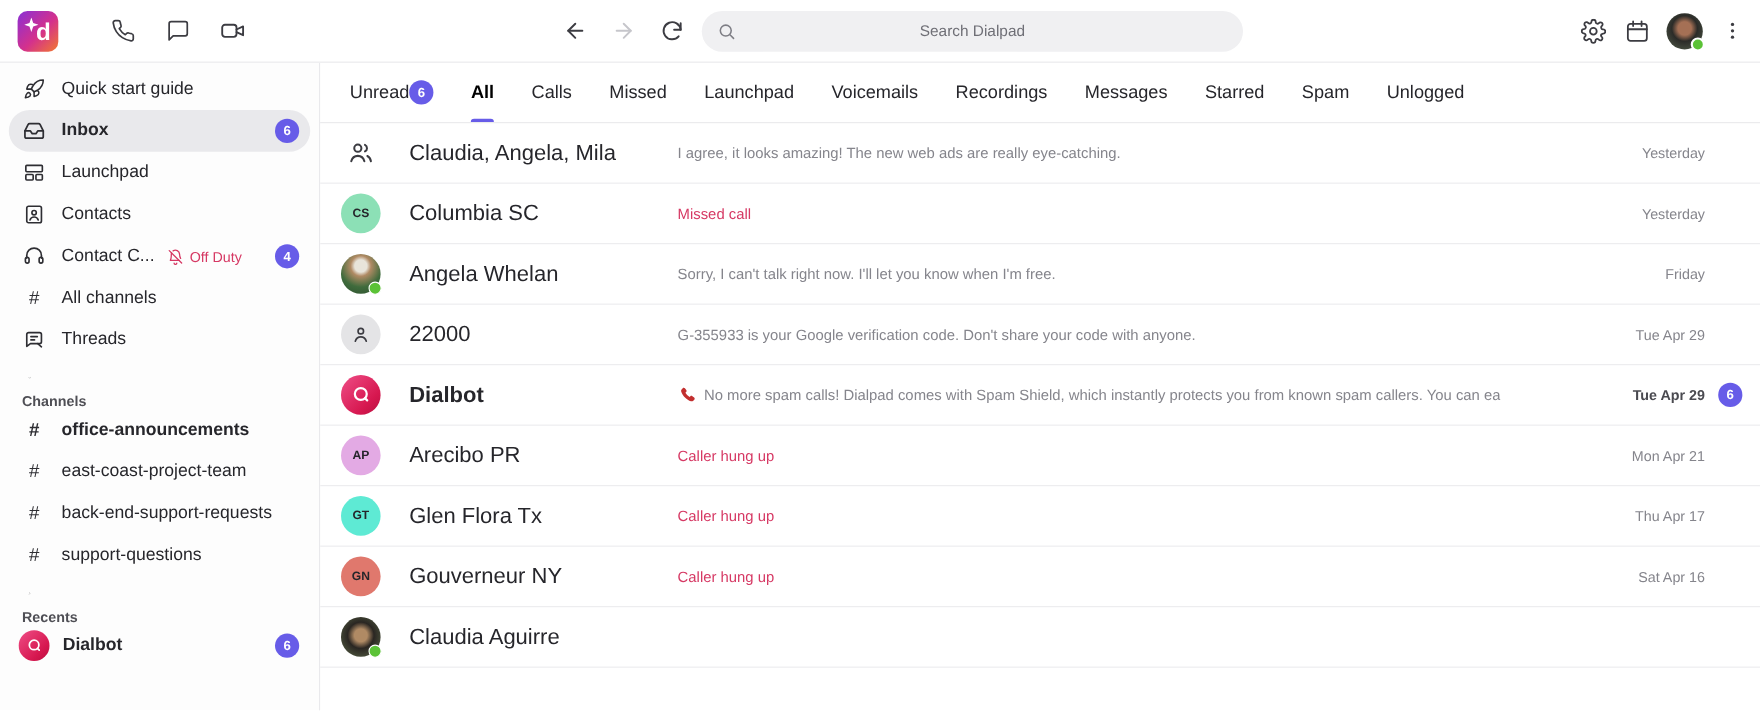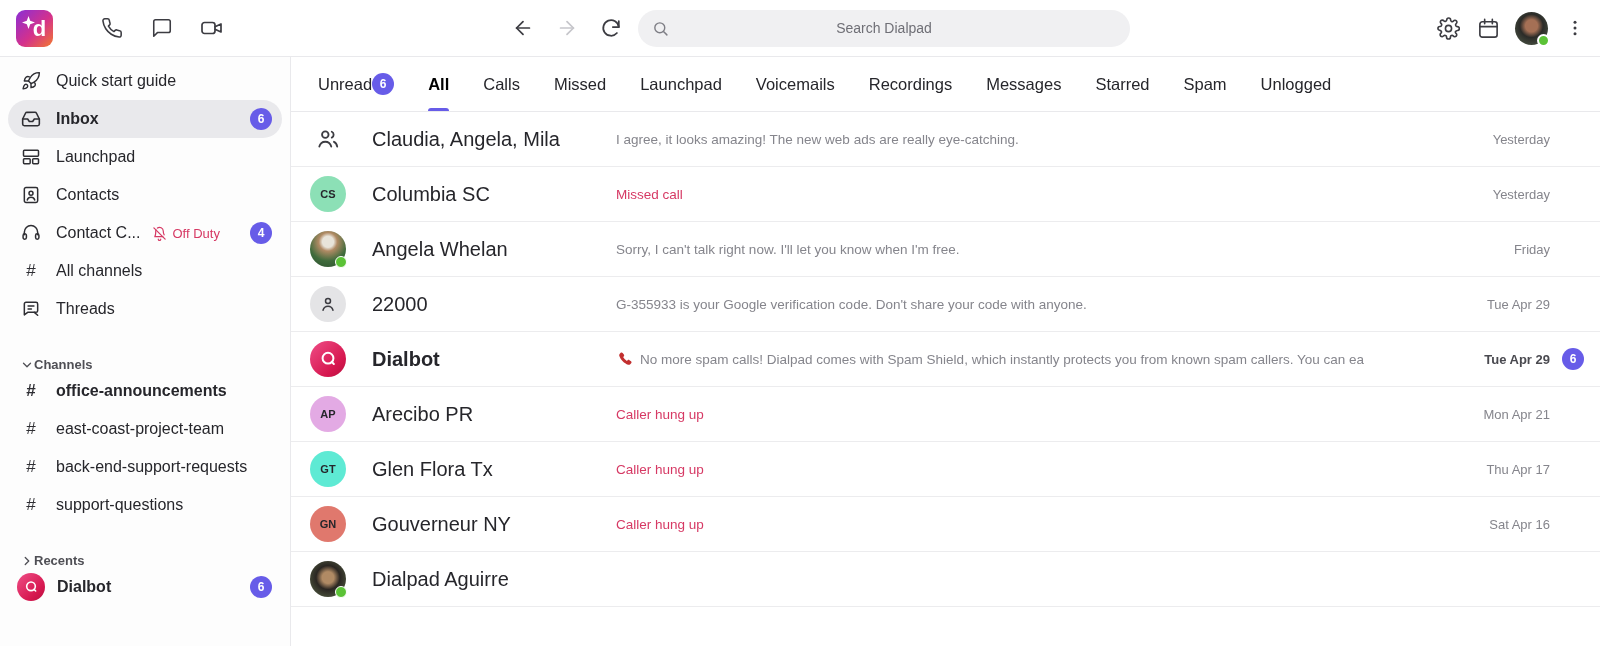--- a/index.html
+++ b/index.html
@@ -38,22 +38,22 @@
   .s-item { height:38px; display:flex; align-items:center; margin:0 8px; padding:0 12px; border-radius:19px;
     cursor:pointer; position:relative; }
   .s-item.selected { background:#e9e9ec; }
   .s-icon { width:22px; display:flex; justify-content:center; color:#2e2e33; margin-right:14px; flex-shrink:0; }
   .s-label { font-size:16px; color:#26262b; white-space:nowrap; }
   .bold { font-weight:700; }
   .badge { min-width:22px; height:22px; border-radius:11px; background:#675ce8; color:#fff; font-size:12px;
     font-weight:700; display:flex; align-items:center; justify-content:center; padding:0 6px; }
   .s-badge { position:absolute; right:10px; }
   .offduty { display:flex; align-items:center; gap:5px; color:#d63964; font-size:13px; margin-left:12px; }
-  .s-header { display:flex; align-items:flex-end; margin:14px 8px 0 8px; padding:0 12px; height:30px;
-    color:#4f4f55; font-size:13px; font-weight:700; cursor:pointer; }
+  .s-header { display:flex; align-items:flex-start; gap:12px; margin:14px 8px 0 8px; padding:0 12px; height:30px;
+    color:#4f4f55; font-size:13px; font-weight:700; cursor:pointer;flex-direction:column; }
   .hashchar { font-size:17px; font-weight:400; color:#2e2e33; }
   .hashchar.hbold { font-weight:800; }
   .dialbot-mini { width:28px; height:28px; border-radius:50%; flex-shrink:0; margin-right:12px; margin-left:-3px;
     background:linear-gradient(135deg,#ef4e87 0%,#d6174f 70%,#b8103f 100%);
     display:flex; align-items:center; justify-content:center; }
 
   
   .tabs { height:55px; display:flex; align-items:center; gap:34px; padding-left:27px;
     border-bottom:1px solid #e9e9ec; flex-shrink:0; }
   .tab { font-size:16.5px; color:#26262b; cursor:pointer; height:100%; display:flex; align-items:center;
@@ -425,21 +425,21 @@
         <span class="r-name">Gouverneur NY</span>
         <span class="r-preview alert">Caller hung up</span>
         <span class="r-date">Sat Apr 16</span>
         <span class="r-badge-slot"></span>
       </div>
 
       <div class="row">
         <span class="av av-photo-claudia">
           <span class="dot-online"></span>
         </span>
-        <span class="r-name">Dialpad Aguirre</span>
+        <span class="r-name">Claudia Aguirre</span>
         <span class="r-preview"></span>
         <span class="r-date"></span>
         <span class="r-badge-slot"></span>
       </div>
 
     </div>
   </div>
 </div>
 
 </body></html>

